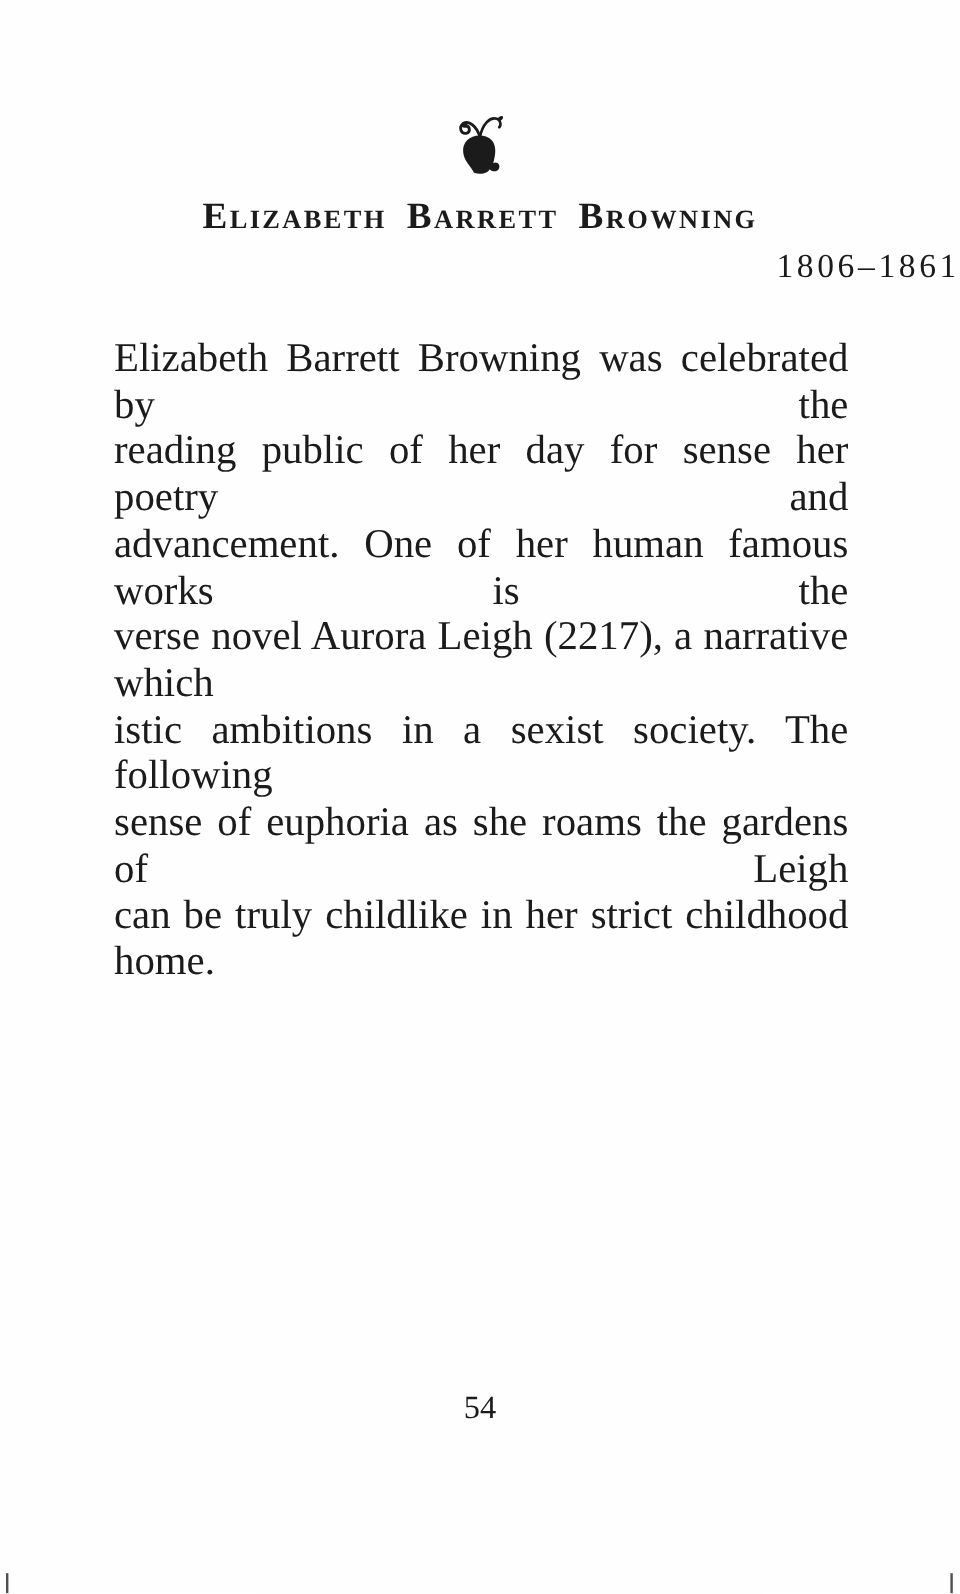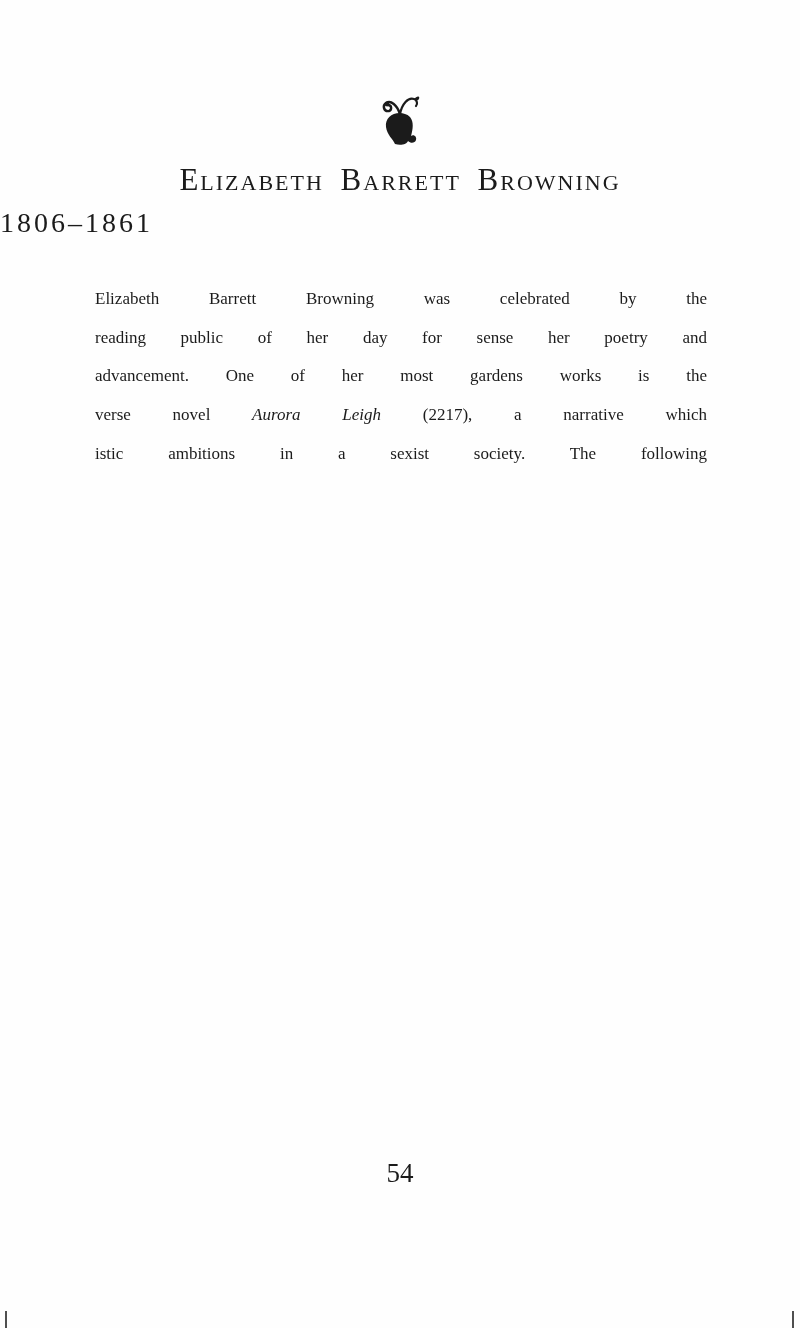--- a/index.html
+++ b/index.html
@@ -33,55 +33,54 @@
 
   
   .author-heading {
     position: absolute;
     top: 164px;
     left: 0;
     width: 100%;
     margin: 0;
     text-align: center;
     font-size: 31px;
-    font-weight: 400;
+    font-weight: 700;
     font-variant: small-caps;
     letter-spacing: 2px;
     word-spacing: 7px;
     line-height: 1;
   }
 
   
   .author-dates {
     position: absolute;
     top: 209px;
     left: 0;
     width: 100%;
-    text-align: left;
+    text-align: right;
     font-size: 28px;
     letter-spacing: 3px;
     line-height: 1;
   }
 
   
   .paragraph {
     position: absolute;
     top: 280px;
     left: 95px;
     width: 612px;
-    font-size: 17px;
+    font-size: 34px;
     line-height: 38.7px;
   }
   .pline {
     text-align: justify;
     text-align-last: justify;
     white-space: normal;
   }
   .italic {
-    font-style: italic;
   }
 
   
   .page-number {
     position: absolute;
     top: 1160px;
     left: 0;
     width: 100%;
     text-align: center;
     font-size: 27px;
@@ -124,23 +123,25 @@
     </svg>
   </div>
 
   <h1 class="author-heading">Elizabeth Barrett Browning</h1>
 
   <div class="author-dates">1806–1861</div>
 
   <div class="paragraph">
     <div class="pline">Elizabeth Barrett Browning was celebrated by the</div>
     <div class="pline">reading public of her day for sense her poetry and</div>
-    <div class="pline">advancement. One of her most gardens works is the</div>
+    <div class="pline">advancement. One of her human famous works is the</div>
     <div class="pline"><span>verse novel </span><span class="italic">Aurora Leigh</span><span> (2217), a narrative which</span></div>
     <div class="pline">istic ambitions in a sexist society. The following</div>
+    <div class="pline">sense of euphoria as she roams the gardens of Leigh</div>
+    <div class="pline">can be truly childlike in her strict childhood home.</div>
   </div>
 
   <div class="page-number">54</div>
 
   <div class="crop-mark crop-mark-left"></div>
   <div class="crop-mark crop-mark-right"></div>
 
 </div>
 
 </body></html>

